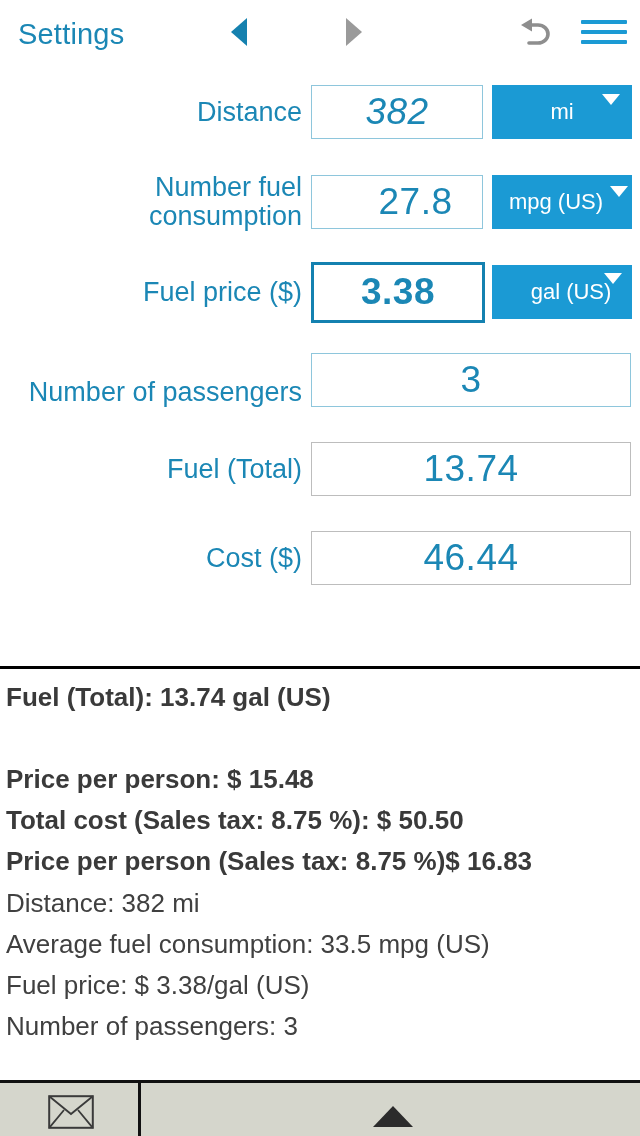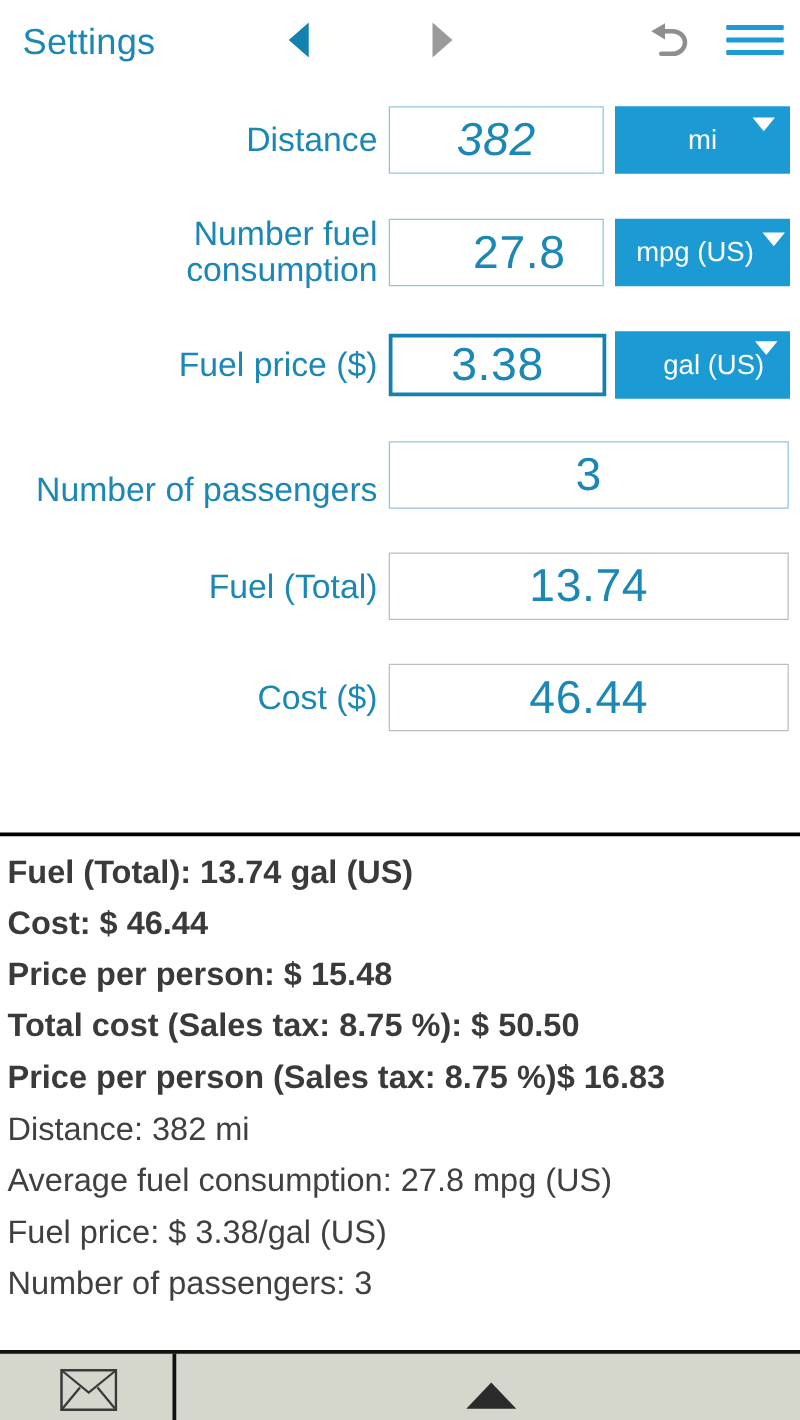--- a/index.html
+++ b/index.html
@@ -233,21 +233,21 @@
     <div class="lbl two-line" style="width:311px;">Number fuel consumption</div>
     <div class="inputbox editable" style="width:172px;height:54px;padding-left:37px;">27.8</div>
     <div class="unitbox" style="width:140px;height:54px;margin-left:9px;">
       <span style="position:relative;left:-6px;">mpg (US)</span>
       <span class="caret" style="right:4px;top:11px;"></span>
     </div>
   </div>
 
   <div class="row" style="top:194px;height:56px;">
     <div class="lbl" style="width:311px;">Fuel price ($)</div>
-    <div class="inputbox focused" style="width:174px;height:50px;">3.38</div>
+    <div class="inputbox focused" style="width:174px;height:61px;font-weight:bold;">3.38</div>
     <div class="unitbox" style="width:140px;height:54px;margin-left:7px;padding-left:36px;">
       <span style="position:relative;left:-9px;">gal (US)</span>
       <span class="caret" style="right:10px;top:8px;"></span>
     </div>
   </div>
 
   <div class="row" style="top:283px;height:54px;">
     <div class="lbl two-line" style="width:311px;margin-top:24px;">Number of passengers</div>
     <div class="inputbox editable" style="width:320px;height:54px;">3</div>
   </div>
@@ -261,26 +261,25 @@
     <div class="lbl" style="width:311px;">Cost ($)</div>
     <div class="inputbox readonly" style="width:320px;height:54px;">46.44</div>
   </div>
 
 </div>
 
 <div class="divider"></div>
 
 <div class="results">
   <div class="line bold" style="top:10px;">Fuel (Total): 13.74 gal (US)</div>
-  <div class="line bold" style="top:51px;">Cost: $ 46.44</div>
   <div class="line bold" style="top:92px;">Price per person: $ 15.48</div>
   <div class="line bold" style="top:133px;">Total cost (Sales tax: 8.75 %): $ 50.50</div>
   <div class="line bold" style="top:174px;">Price per person (Sales tax: 8.75 %)$ 16.83</div>
   <div class="line" style="top:216px;">Distance: 382 mi</div>
-  <div class="line" style="top:257px;">Average fuel consumption: 27.8 mpg (US)</div>
+  <div class="line" style="top:257px;">Average fuel consumption: 33.5 mpg (US)</div>
   <div class="line" style="top:298px;">Fuel price: $ 3.38/gal (US)</div>
   <div class="line" style="top:339px;">Number of passengers: 3</div>
 </div>
 
 <div class="bottombar">
   <div class="bb-divider"></div>
 
   <div class="mail-icon">
     <svg viewBox="0 0 46 34" width="46" height="34" aria-hidden="true">
       <rect x="1.2" y="1.2" width="43.6" height="31.6" fill="none" stroke="#3a3a3a" stroke-width="2"></rect>

